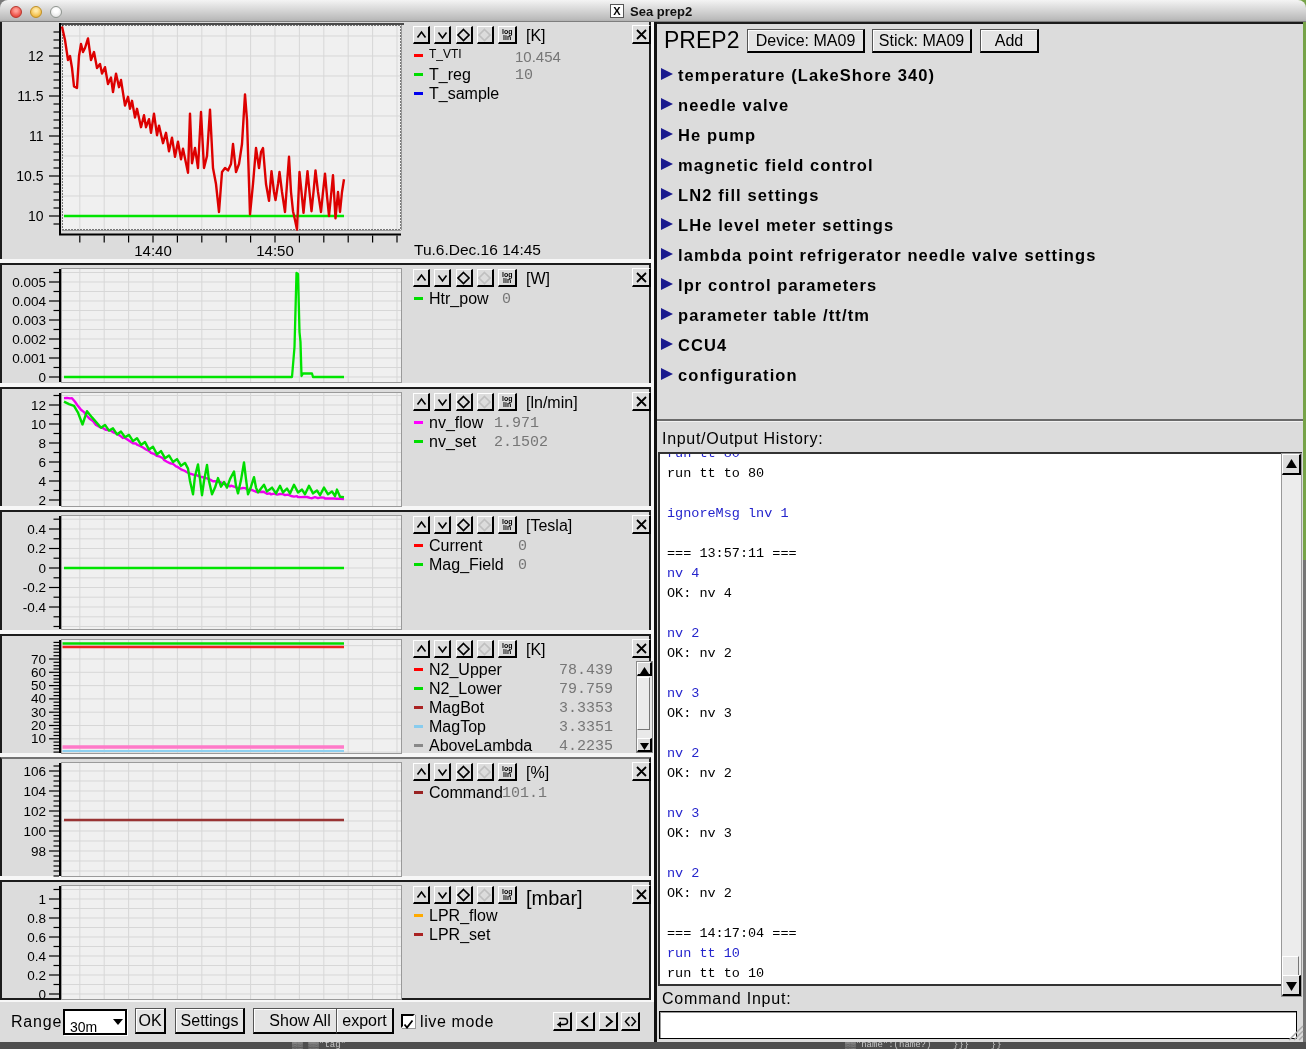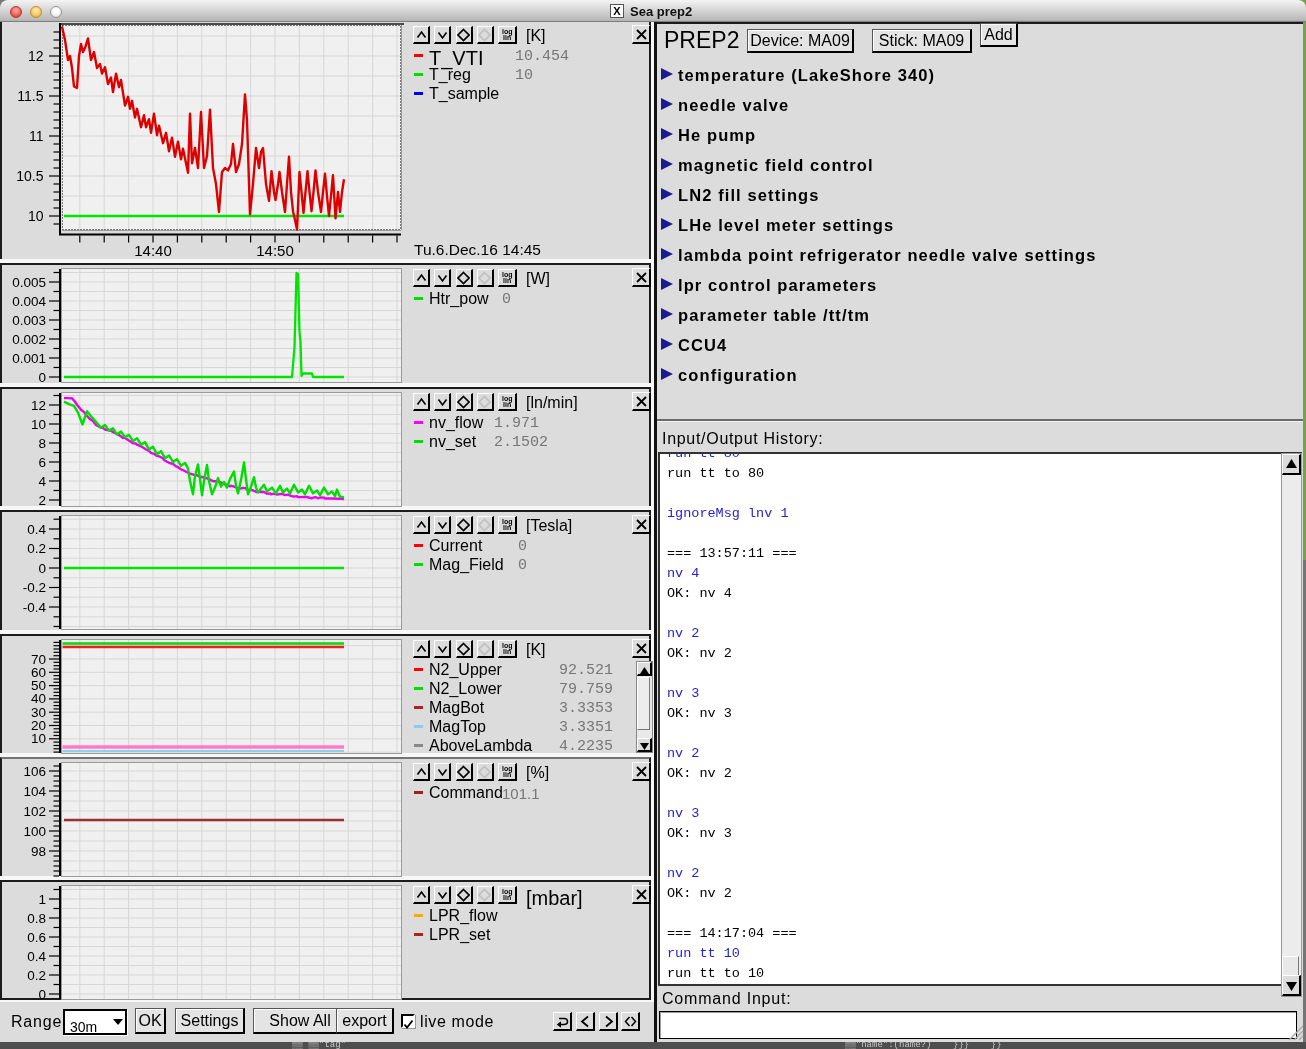--- a/index.html
+++ b/index.html
@@ -128,22 +128,22 @@
         <polygon points="6.5,1.5 12,7 6.5,12.5 1,7" fill="none" stroke="#c0c0c0" stroke-width="1.6"></polygon>
       </svg></div>
     <div class="sb" style="left:496.20000000000005px;top:4px;width:19px;height:18px;background:#dcdcdc">
       <div style="font-family:'Liberation Sans',sans-serif;font-weight:bold;font-size:7px;line-height:6px;margin-top:2px;letter-spacing:0px">log<br>lin</div>
     </div>
     <div style="position:absolute;left:524px;top:5px;font-size:16px">[K]</div>
     <div class="sb" style="left:630px;top:3px;width:19px;height:19px;background:#dcdcdc"><svg width="15" height="15" style="margin:1px 0 0 0">
         <path d="M3,3 L12,12 M12,3 L3,12" stroke="#000" stroke-width="1.8" fill="none"></path>
       </svg></div>
     <div style="position:absolute;left:412px;top:32px;width:9px;height:3px;background:#ff0000"></div>
-    <div style="position:absolute;left:427px;top:25px;font-size:20px;white-space:pre">T_VTI</div>
-    <div style="position:absolute;left:513px;top:26px;font-family:Liberation Mono, monospace;font-size:15px;color:#767676">10.454</div>
+    <div style="position:absolute;left:427px;top:25px;font-size:12px;white-space:pre">T_VTI</div>
+    <div style="position:absolute;left:513px;top:26px;font-family:Liberation Sans, sans-serif;font-size:15px;color:#767676">10.454</div>
     <div style="position:absolute;left:412px;top:51px;width:9px;height:3px;background:#00dd00"></div>
     <div style="position:absolute;left:427px;top:44px;font-size:16px;white-space:pre">T_reg</div>
     <div style="position:absolute;left:513px;top:45px;font-family:'Liberation Mono',monospace;font-size:15px;color:#767676">10</div>
     <div style="position:absolute;left:412px;top:70px;width:9px;height:3px;background:#0000ee"></div>
     <div style="position:absolute;left:427px;top:63px;font-size:16px;white-space:pre">T_sample</div>
     <div style="position:absolute;left:412px;top:219px;font-size:15.5px">Tu.6.Dec.16 14:45</div>
   </div>
 <div class="panel" style="top:263px;height:120px;border-top:2px solid #1c1c1c;">
     <svg width="403" height="120" style="position:absolute;left:0;top:0">
       <rect x="60" y="4" width="339" height="113" fill="#f0f0f0"></rect>
@@ -460,21 +460,21 @@
       </svg></div>
     <div class="sb" style="left:496.20000000000005px;top:4px;width:19px;height:18px;background:#dcdcdc">
       <div style="font-family:'Liberation Sans',sans-serif;font-weight:bold;font-size:7px;line-height:6px;margin-top:2px;letter-spacing:0px">log<br>lin</div>
     </div>
     <div style="position:absolute;left:524px;top:5px;font-size:16px">[K]</div>
     <div class="sb" style="left:630px;top:3px;width:19px;height:19px;background:#dcdcdc"><svg width="15" height="15" style="margin:1px 0 0 0">
         <path d="M3,3 L12,12 M12,3 L3,12" stroke="#000" stroke-width="1.8" fill="none"></path>
       </svg></div>
     <div style="position:absolute;left:412px;top:32px;width:9px;height:3px;background:#ff0000"></div>
     <div style="position:absolute;left:427px;top:25px;font-size:16px;white-space:pre">N2_Upper</div>
-    <div style="position:absolute;left:491px;top:26px;width:120px;text-align:right;font-family:'Liberation Mono',monospace;font-size:15px;color:#767676">92.521</div>
+    <div style="position:absolute;left:491px;top:26px;width:120px;text-align:right;font-family:'Liberation Mono',monospace;font-size:15px;color:#767676">78.439</div>
     <div style="position:absolute;left:412px;top:51px;width:9px;height:3px;background:#00dd00"></div>
     <div style="position:absolute;left:427px;top:44px;font-size:16px;white-space:pre">N2_Lower</div>
     <div style="position:absolute;left:491px;top:45px;width:120px;text-align:right;font-family:'Liberation Mono',monospace;font-size:15px;color:#767676">79.759</div>
     <div style="position:absolute;left:412px;top:70px;width:9px;height:3px;background:#aa2222"></div>
     <div style="position:absolute;left:427px;top:63px;font-size:16px;white-space:pre">MagBot</div>
     <div style="position:absolute;left:491px;top:64px;width:120px;text-align:right;font-family:'Liberation Mono',monospace;font-size:15px;color:#767676">3.3353</div>
     <div style="position:absolute;left:412px;top:89px;width:9px;height:3px;background:#88ccee"></div>
     <div style="position:absolute;left:427px;top:82px;font-size:16px;white-space:pre">MagTop</div>
     <div style="position:absolute;left:491px;top:83px;width:120px;text-align:right;font-family:'Liberation Mono',monospace;font-size:15px;color:#767676">3.3351</div>
     <div style="position:absolute;left:412px;top:108px;width:9px;height:3px;background:#888888"></div>
@@ -564,21 +564,21 @@
       </svg></div>
     <div class="sb" style="left:496.20000000000005px;top:4px;width:19px;height:18px;background:#dcdcdc">
       <div style="font-family:'Liberation Sans',sans-serif;font-weight:bold;font-size:7px;line-height:6px;margin-top:2px;letter-spacing:0px">log<br>lin</div>
     </div>
     <div style="position:absolute;left:524px;top:5px;font-size:16px">[%]</div>
     <div class="sb" style="left:630px;top:3px;width:19px;height:19px;background:#dcdcdc"><svg width="15" height="15" style="margin:1px 0 0 0">
         <path d="M3,3 L12,12 M12,3 L3,12" stroke="#000" stroke-width="1.8" fill="none"></path>
       </svg></div>
     <div style="position:absolute;left:412px;top:32px;width:9px;height:3px;background:#992222"></div>
     <div style="position:absolute;left:427px;top:25px;font-size:16px;white-space:pre">Command</div>
-    <div style="position:absolute;left:500px;top:26px;font-family:Liberation Sans, sans-serif;font-size:15px;color:#767676">101.1</div>
+    <div style="position:absolute;left:500px;top:26px;font-family:Liberation Mono, monospace;font-size:15px;color:#767676">101.1</div>
   </div>
 <div class="panel" style="top:880px;height:120px;border-top:2px solid #1c1c1c;border-bottom:2px solid #1c1c1c;">
     <svg width="403" height="120" style="position:absolute;left:0;top:0">
       <rect x="60" y="4" width="339" height="113" fill="#f0f0f0"></rect>
       <line x1="77.8" y1="4.0" x2="77.8" y2="117.0" stroke="#d7d7d7" stroke-width="1"></line>
       <line x1="102.2" y1="4.0" x2="102.2" y2="117.0" stroke="#d7d7d7" stroke-width="1"></line>
       <line x1="126.6" y1="4.0" x2="126.6" y2="117.0" stroke="#d7d7d7" stroke-width="1"></line>
       <line x1="151.0" y1="4.0" x2="151.0" y2="117.0" stroke="#d7d7d7" stroke-width="1"></line>
       <line x1="175.4" y1="4.0" x2="175.4" y2="117.0" stroke="#d7d7d7" stroke-width="1"></line>
       <line x1="199.8" y1="4.0" x2="199.8" y2="117.0" stroke="#d7d7d7" stroke-width="1"></line>
@@ -676,23 +676,23 @@
 <div class="sb" style="left:599px;top:1012px;width:19px;height:19px;background:#dcdcdc"><svg width="15" height="15" style="margin:1px 0 0 0">
       <polyline points="5,2.5 11,7.5 5,12.5" fill="none" stroke="#000" stroke-width="1.8"></polyline>
     </svg></div>
 <div class="sb" style="left:621px;top:1012px;width:19px;height:19px;background:#dcdcdc"><svg width="15" height="15" style="margin:1px 0 0 0">
       <polyline points="6.5,3 2.5,7.5 6.5,12" fill="none" stroke="#000" stroke-width="1.5"></polyline>
       <polyline points="8.5,3 12.5,7.5 8.5,12" fill="none" stroke="#000" stroke-width="1.5"></polyline>
     </svg></div>
 
 <div style="position:absolute;left:656.5px;top:22px;width:646px;height:1027px;background:#dcdcdc;border-top:2px solid #1c1c1c"></div>
 <div style="position:absolute;left:664px;top:27px;font-size:23px">PREP2</div>
-<div class="btn" style="left:747px;top:29px;width:107px;height:24px;padding-top:2px">Device: MA09</div>
+<div class="btn" style="left:747px;top:29px;width:118px;height:24px;padding-top:2px">Device: MA09</div>
 <div class="btn" style="left:872px;top:29px;width:100px;height:24px;padding-top:2px">Stick: MA09</div>
-<div class="btn" style="left:980px;top:23px;width:38px;height:24px;padding-top:2px">Add</div>
+<div class="btn" style="left:980px;top:29px;width:59px;height:24px;padding-top:2px">Add</div>
 <div style="position:absolute;left:661px;top:68px;width:0;height:0;border-left:12px solid #1b1b8f;border-top:6px solid transparent;border-bottom:6px solid transparent"></div>
 <div style="position:absolute;left:678px;top:66px;font-size:16.5px;font-weight:bold;letter-spacing:1.1px">temperature (LakeShore 340)</div>
 <div style="position:absolute;left:661px;top:98px;width:0;height:0;border-left:12px solid #1b1b8f;border-top:6px solid transparent;border-bottom:6px solid transparent"></div>
 <div style="position:absolute;left:678px;top:96px;font-size:16.5px;font-weight:bold;letter-spacing:1.1px">needle valve</div>
 <div style="position:absolute;left:661px;top:128px;width:0;height:0;border-left:12px solid #1b1b8f;border-top:6px solid transparent;border-bottom:6px solid transparent"></div>
 <div style="position:absolute;left:678px;top:126px;font-size:16.5px;font-weight:bold;letter-spacing:1.1px">He pump</div>
 <div style="position:absolute;left:661px;top:158px;width:0;height:0;border-left:12px solid #1b1b8f;border-top:6px solid transparent;border-bottom:6px solid transparent"></div>
 <div style="position:absolute;left:678px;top:156px;font-size:16.5px;font-weight:bold;letter-spacing:1.1px">magnetic field control</div>
 <div style="position:absolute;left:661px;top:188px;width:0;height:0;border-left:12px solid #1b1b8f;border-top:6px solid transparent;border-bottom:6px solid transparent"></div>
 <div style="position:absolute;left:678px;top:186px;font-size:16.5px;font-weight:bold;letter-spacing:1.1px">LN2 fill settings</div>

